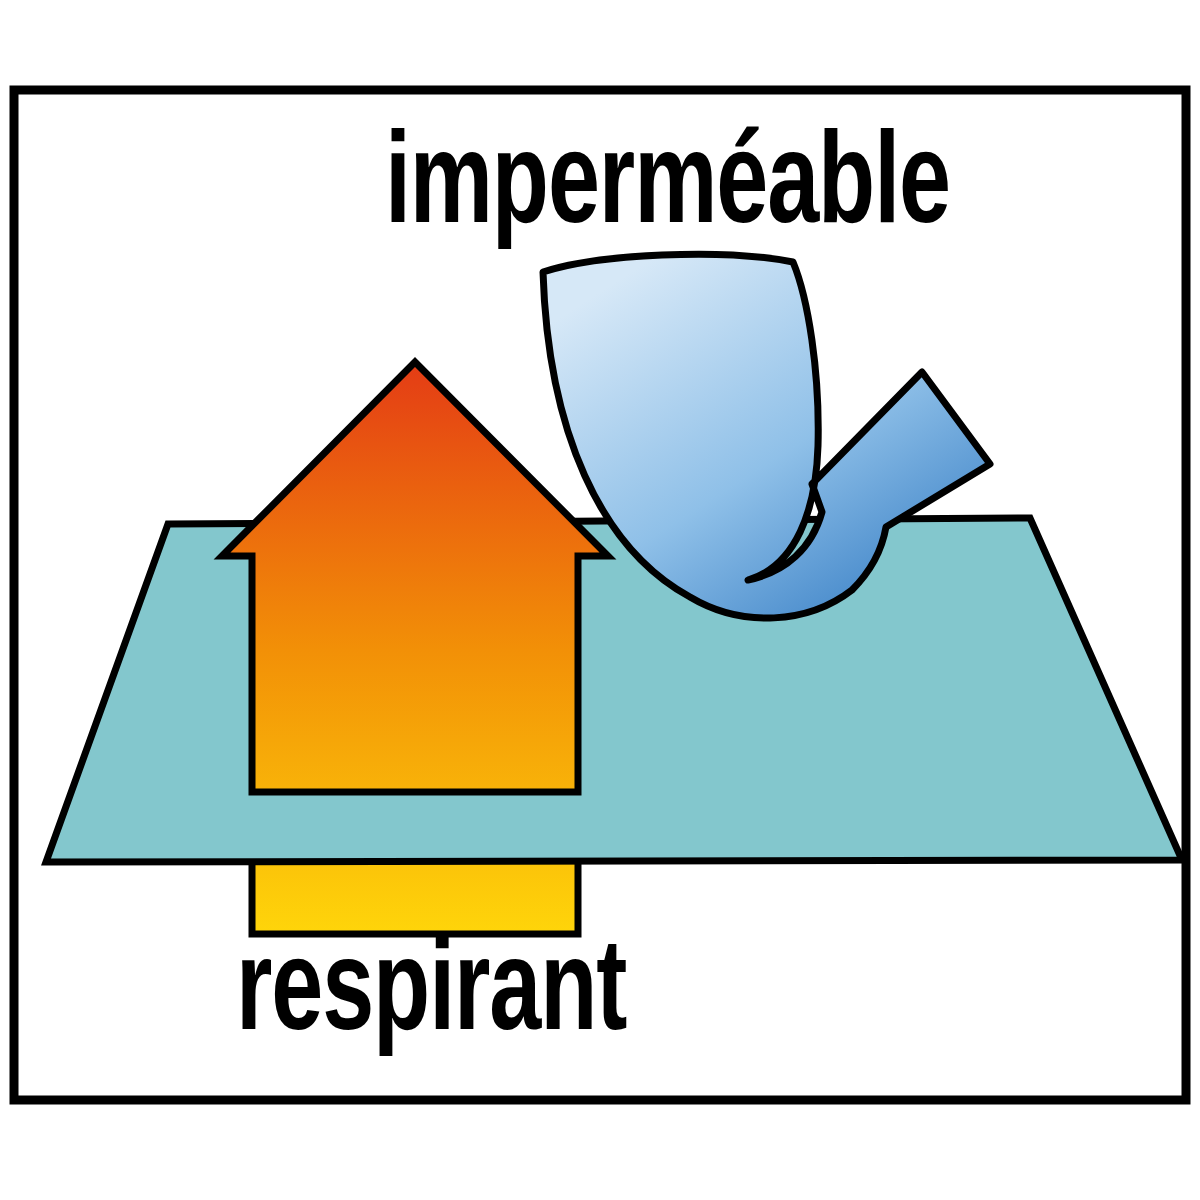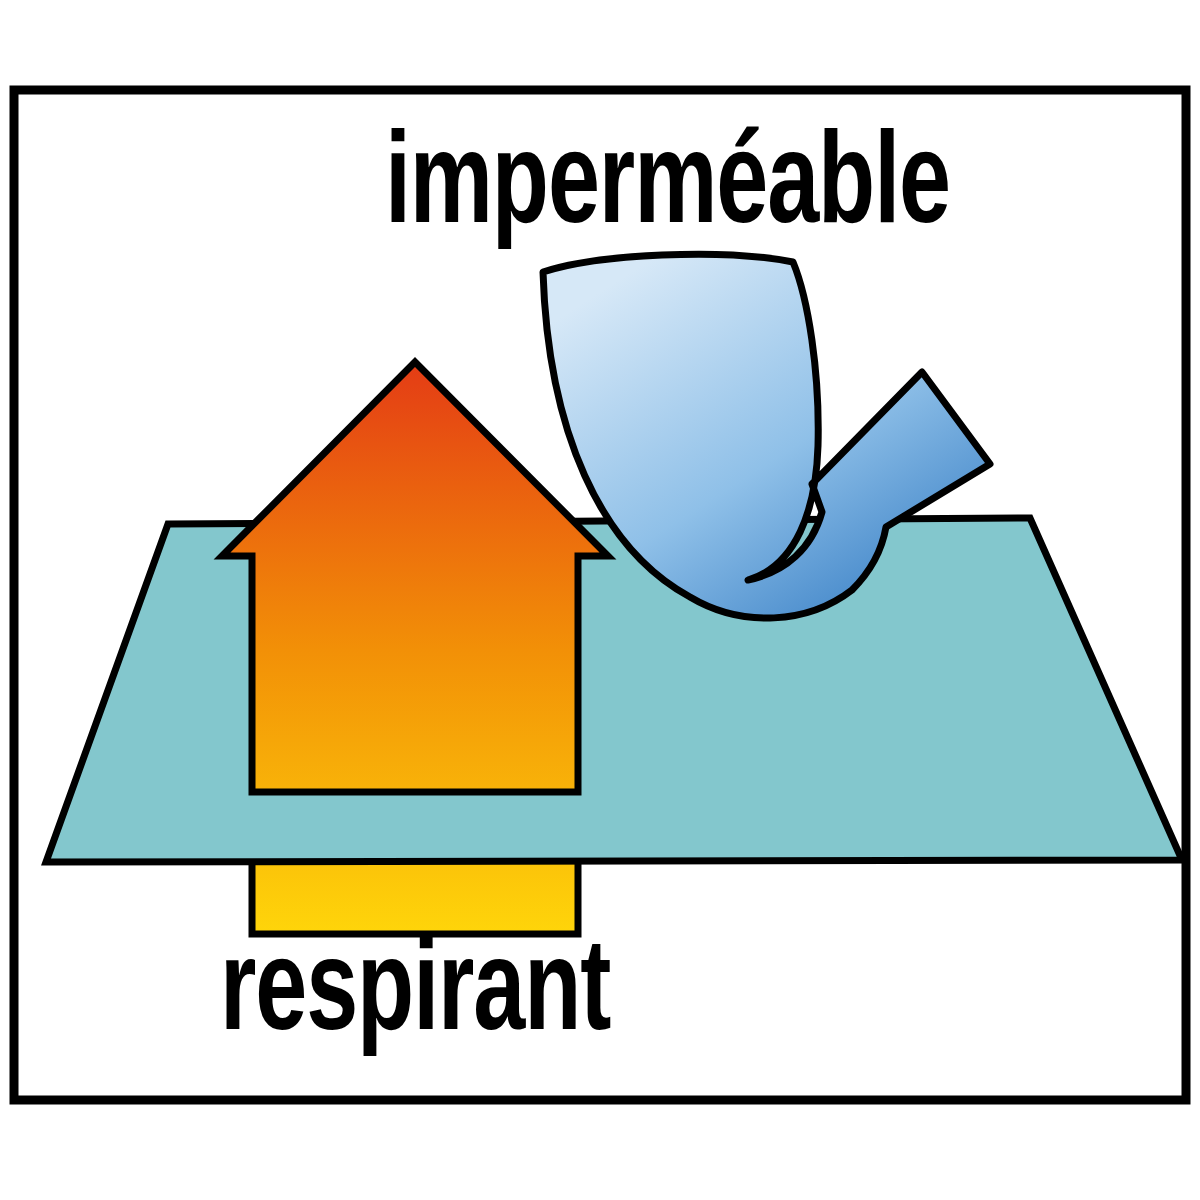--- a/index.html
+++ b/index.html
@@ -48,21 +48,21 @@
     transform-origin: 50% 50%;
     letter-spacing: -0.012em;
   }
   .label-top {
     top: 112px;
     left: 67px;
     width: 1200px;
   }
   .label-bottom {
     top: 919px;
-    left: 0px;
+    left: 16px;
     width: 830px;
   }
 </style>
 </head>
 <body>
 
 <div class="stage">
 
   <svg width="1200" height="1200" viewBox="0 0 1200 1200">
     <defs>

